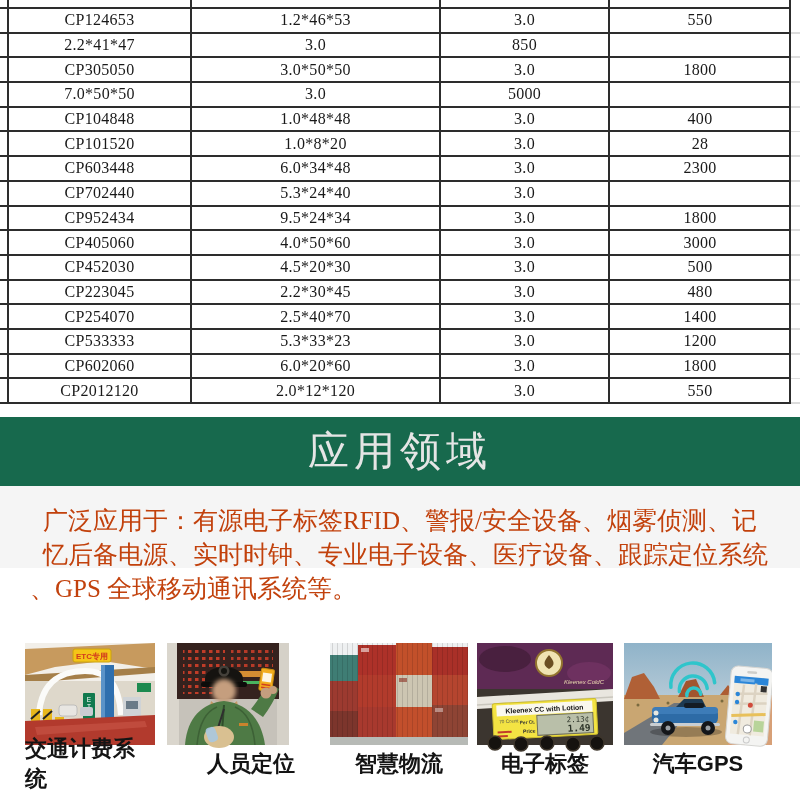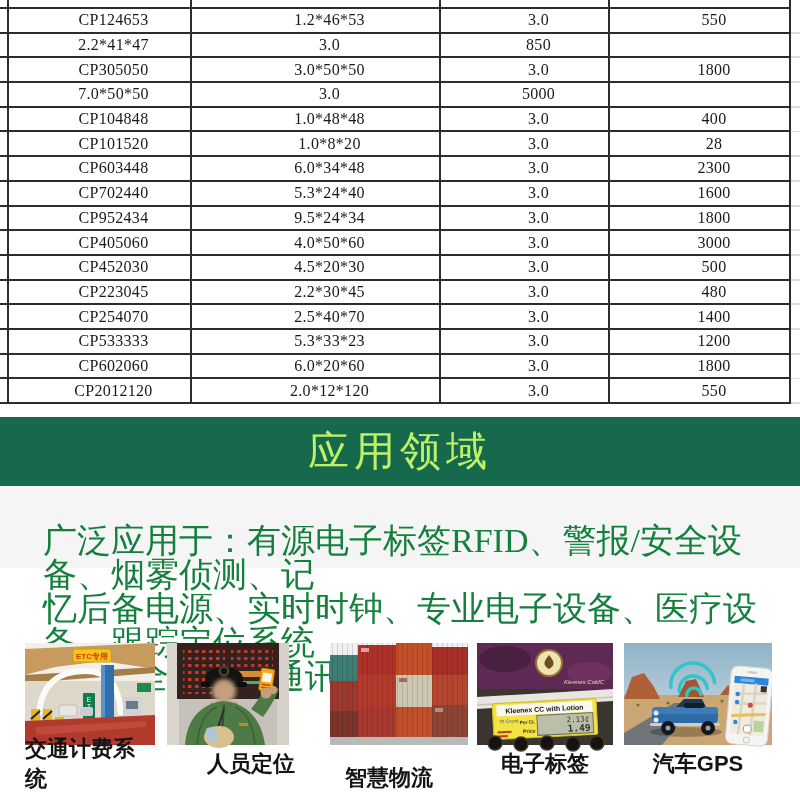--- a/index.html
+++ b/index.html
@@ -1,35 +1,35 @@
 <!DOCTYPE html>
 <html><head>
 <meta charset="utf-8">
 <style>
   html,body{margin:0;padding:0;background:#fff;}
   .page{position:relative;width:800px;height:800px;background:#ffffff;overflow:hidden;
         font-family:"Liberation Serif","DejaVu Serif",serif;}
   
   .spec-table{position:absolute;top:0;left:0;width:791px;}
   .trow{display:grid;grid-template-columns:183px 249px 169px 182px;height:24.7px;
-        padding-left:22px;border-bottom:2px solid #2d2d2d;box-sizing:border-box;}
+        padding-left:8px;border-bottom:2px solid #2d2d2d;box-sizing:border-box;}
   .trow.partial{height:9px;}
   .tcell{display:flex;align-items:center;justify-content:center;
          font-size:16px;color:#191919;letter-spacing:0.3px;}
   .vline{position:absolute;top:0;width:1.5px;height:404px;background:#2d2d2d;}
   .stub{position:absolute;left:791px;top:9px;width:9px;height:396px;
         background:repeating-linear-gradient(to bottom,transparent 0 22.7px,#dcdcdc 22.7px 24.7px);}
   
   .banner{position:absolute;top:417px;left:0;width:800px;height:69px;background:#17694d;
           display:flex;align-items:center;justify-content:center;}
-  .banner-title{color:#bef264;font-size:41px;letter-spacing:5px;}
+  .banner-title{color:#e5e5e5;font-size:41px;letter-spacing:5px;}
   
   .band{position:absolute;top:486px;left:0;width:800px;height:82px;background:#f5f5f5;}
-  .desc{position:absolute;top:524px;left:30px;width:762px;font-size:34px;line-height:34px;
-        color:#15803d;}
+  .desc{position:absolute;top:504px;left:30px;width:762px;font-size:25px;line-height:34px;
+        color:#c2410c;}
   .desc .indent{padding-left:13px;}
   
   .fig{position:absolute;top:628px;height:132px;text-decoration:underline;}
   .fig svg{display:block;width:100%;height:100%;}
   .applabel{position:absolute;top:751px;height:26px;display:flex;align-items:center;justify-content:center;
             font-family:"Liberation Sans","DejaVu Sans",sans-serif;font-weight:bold;
             font-size:22px;color:#141414;}
   .vtext{writing-mode:vertical-rl;text-orientation:upright;}
   text{font-family:"Liberation Sans","DejaVu Sans",sans-serif;}
   .lcd{font-family:"DejaVu Sans Mono",monospace;}
@@ -79,21 +79,20 @@
         <div class="trow">
           <div class="tcell">CP603448</div>
           <div class="tcell">6.0*34*48</div>
           <div class="tcell">3.0</div>
           <div class="tcell">2300</div>
         </div>
         <div class="trow">
           <div class="tcell">CP702440</div>
           <div class="tcell">5.3*24*40</div>
           <div class="tcell">3.0</div>
-          <div class="tcell">1600</div>
         </div>
         <div class="trow">
           <div class="tcell">CP952434</div>
           <div class="tcell">9.5*24*34</div>
           <div class="tcell">3.0</div>
           <div class="tcell">1800</div>
         </div>
         <div class="trow">
           <div class="tcell">CP405060</div>
           <div class="tcell">4.0*50*60</div>
@@ -357,17 +356,17 @@
           </g>
         <circle cx="126" cy="62" r="2.5" fill="#d04a3a"></circle>
         <circle cx="125" cy="86" r="4" fill="#fff" stroke="#999"></circle>
         <circle cx="125" cy="97" r="3" fill="none" stroke="#cacaca"></circle>
       </g>
     </svg>
   </div>
 
   <div class="applabel" style="left:25px;width:130px;">交通计费系统</div>
   <div class="applabel" style="left:182px;width:138px;">人员定位</div>
-  <div class="applabel" style="left:320px;width:138px;margin-top:14px;">智慧物流</div>
+  <div class="applabel" style="left:330px;width:138px;">智慧物流</div>
   <div class="applabel" style="left:477px;width:136px;">电子标签</div>
   <div class="applabel" style="left:624px;width:148px;">汽车GPS</div>
 
 </div>
 
 </body></html>

